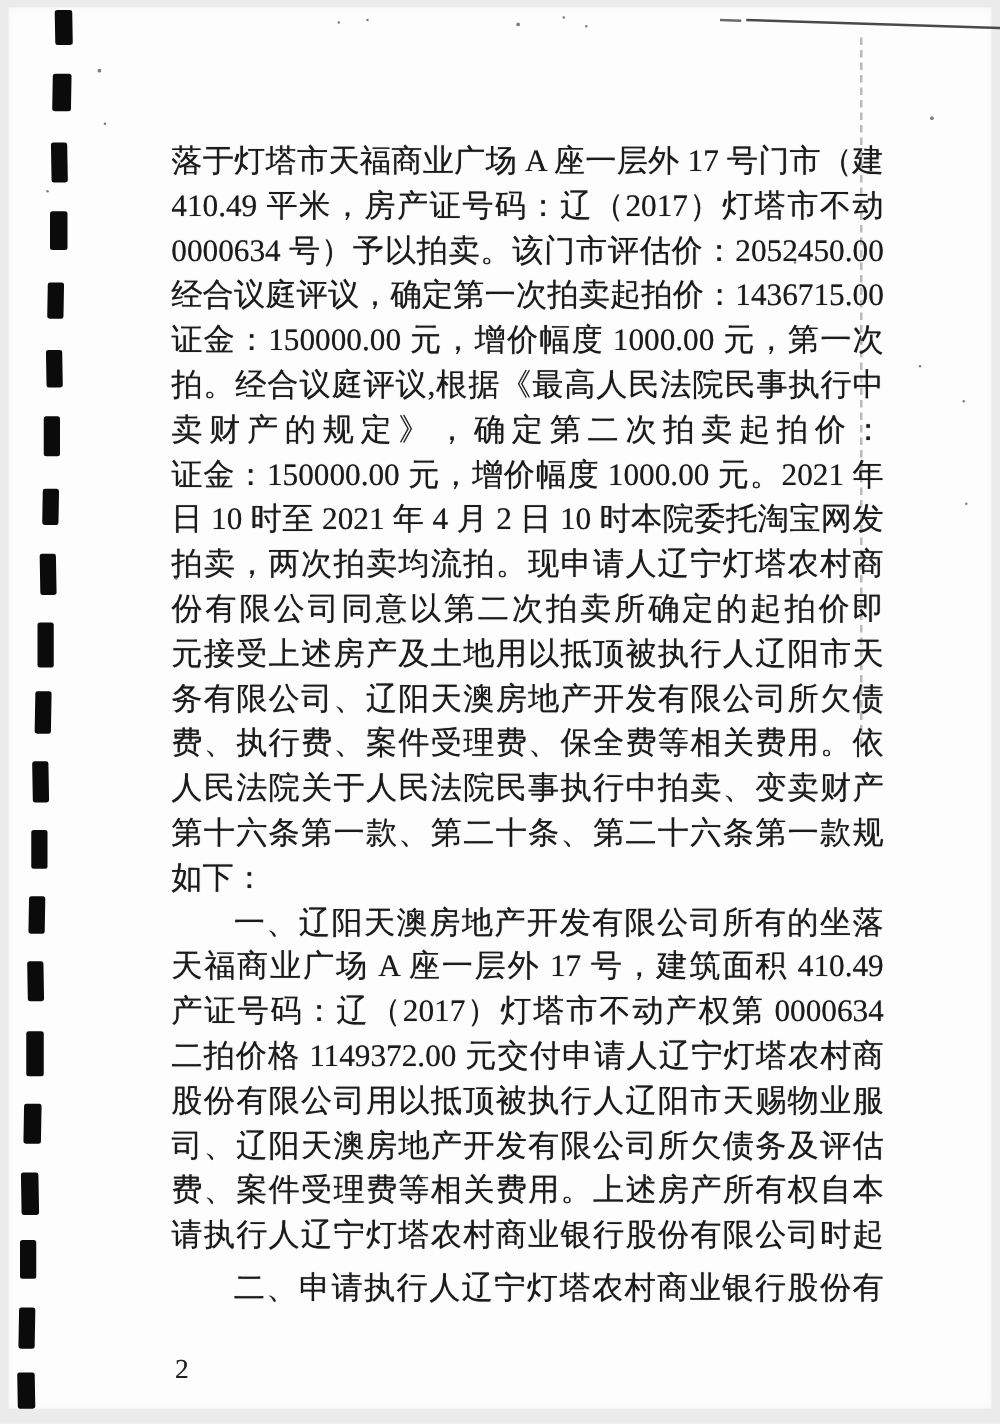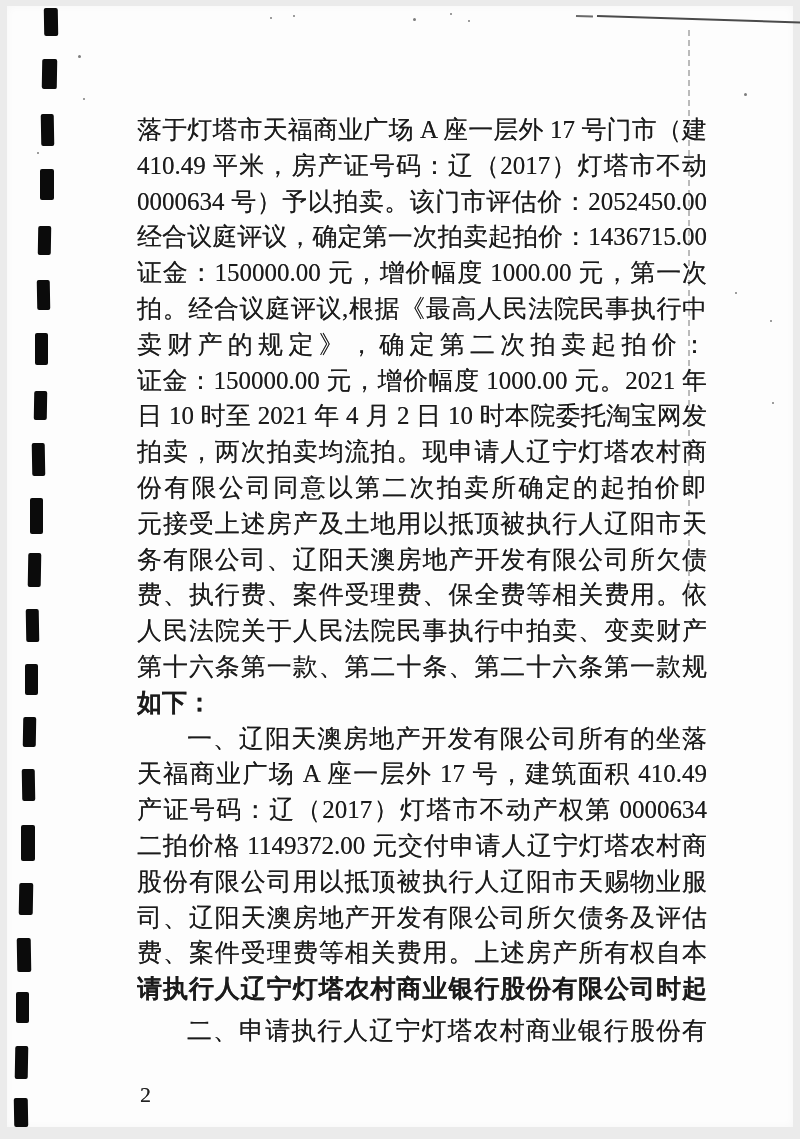--- a/index.html
+++ b/index.html
@@ -58,21 +58,21 @@
   }
   .paragraph { margin: 0; }
   .paragraph.extra-gap { margin-top: 6px; }
   .line {
     text-align: justify;
     text-align-last: justify;
     white-space: normal;
     height: 35.8px;
     overflow: hidden;
   }
-  .line.no-stretch { text-align-last: left; font-weight: bold; }
+  .line.no-stretch { text-align-last: left; }
   .line.indent { text-indent: 2em; }
   .page-number {
     position: absolute;
     left: 133px;
     top: 1076px;
     font-size: 22px;
     color: #222;
     text-shadow: 0 0 0.5px rgba(20,20,20,0.6);
   }
 </style>

